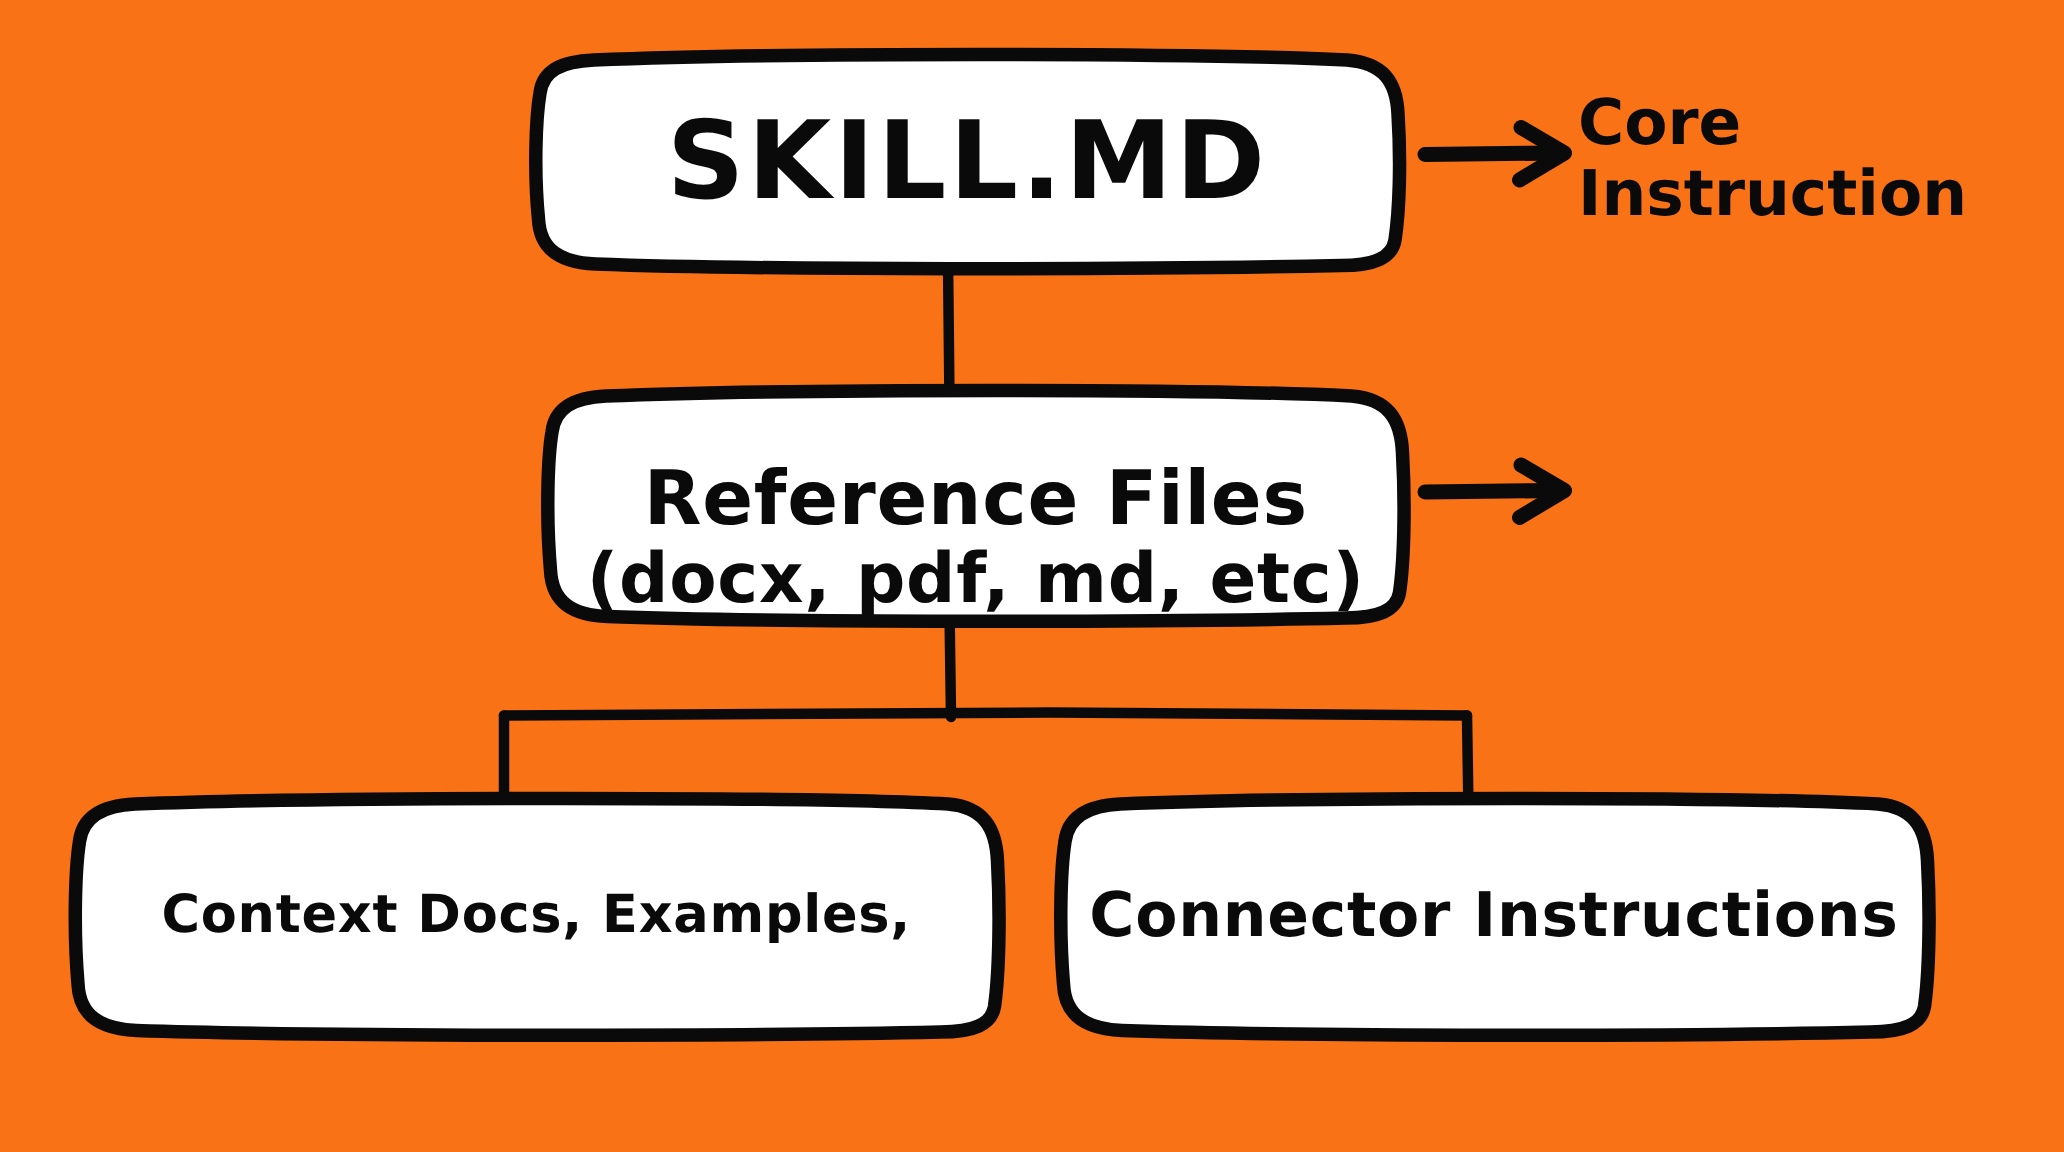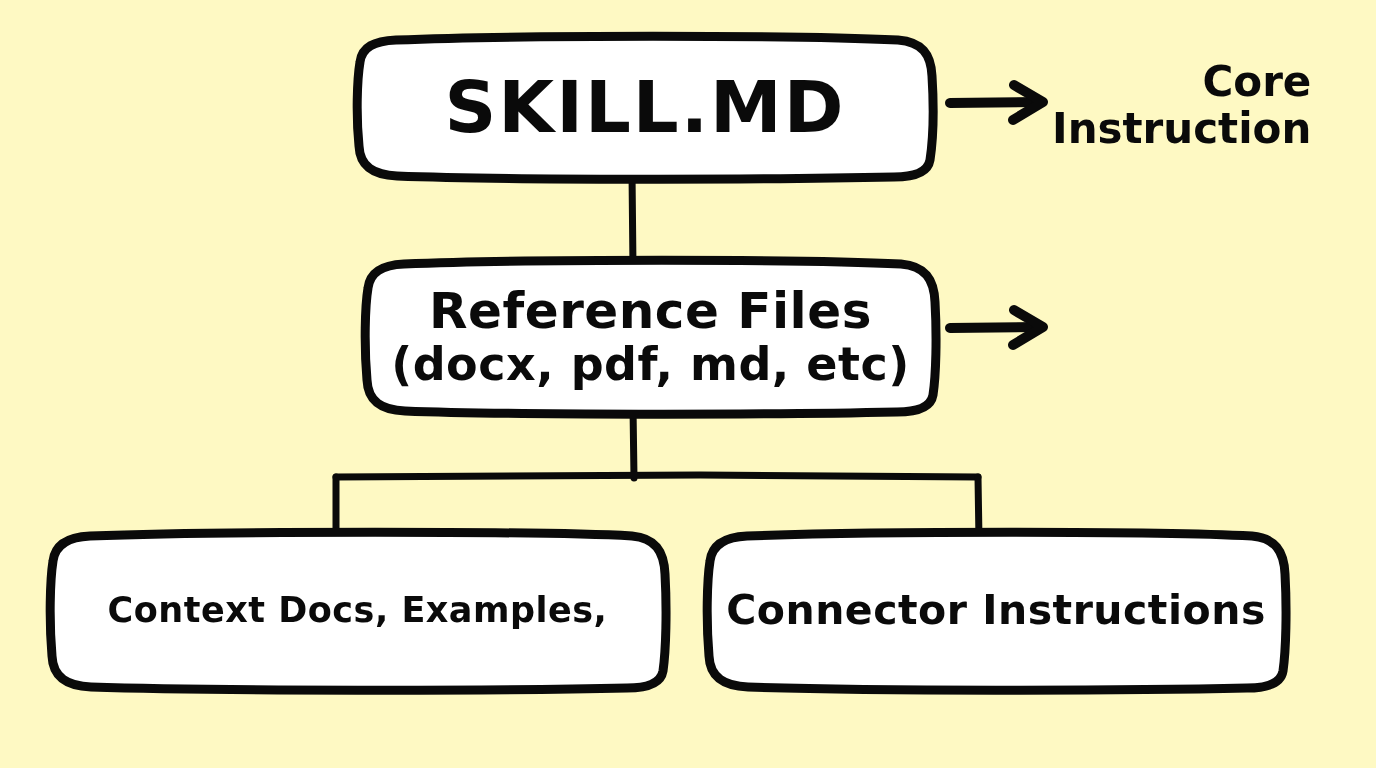--- a/index.html
+++ b/index.html
@@ -10,21 +10,21 @@
   body {
     width: 1376px;
     height: 768px;
     overflow: hidden;
     font-family: "DejaVu Sans", sans-serif;
   }
   #diagram-root {
     position: relative;
     width: 1376px;
     height: 768px;
-    background: #fef9c3;
+    background: #f97316;
   }
   #sketch-layer {
     position: absolute;
     inset: 0;
     width: 1376px;
     height: 768px;
   }
   .node-label {
     position: absolute;
     display: flex;
@@ -49,20 +49,21 @@
     left: 358px;  top: 38px;
     width: 574px; height: 139px;
     font-size: 72px;
     letter-spacing: 2px;
   }
   
   #node-reference-label {
     left: 366px;  top: 262px;
     width: 569px; height: 150px;
     font-size: 50px;
+    justify-content: flex-end;
   }
   #node-reference-label .line-2 { font-size: 46px; }
   
   #node-context-label {
     left: 50px;   top: 534px;
     width: 615px; height: 154px;
     font-size: 35px;
   }
   
   #node-connector-label {
@@ -71,21 +72,21 @@
     font-size: 41px;
   }
   
   .annotation {
     position: absolute;
     color: #0a0a0a;
     font-family: "DejaVu Sans", sans-serif;
     font-weight: 700;
     font-size: 42px;
     line-height: 1.12;
-    text-align: right;
+    text-align: left;
     pointer-events: none;
   }
   .annotation span { display: block; white-space: nowrap; }
   #annotation-core {
     left: 1052px; top: 58px;
   }
   #annotation-support {
     left: 1052px; top: 255px;
   }
 </style>

